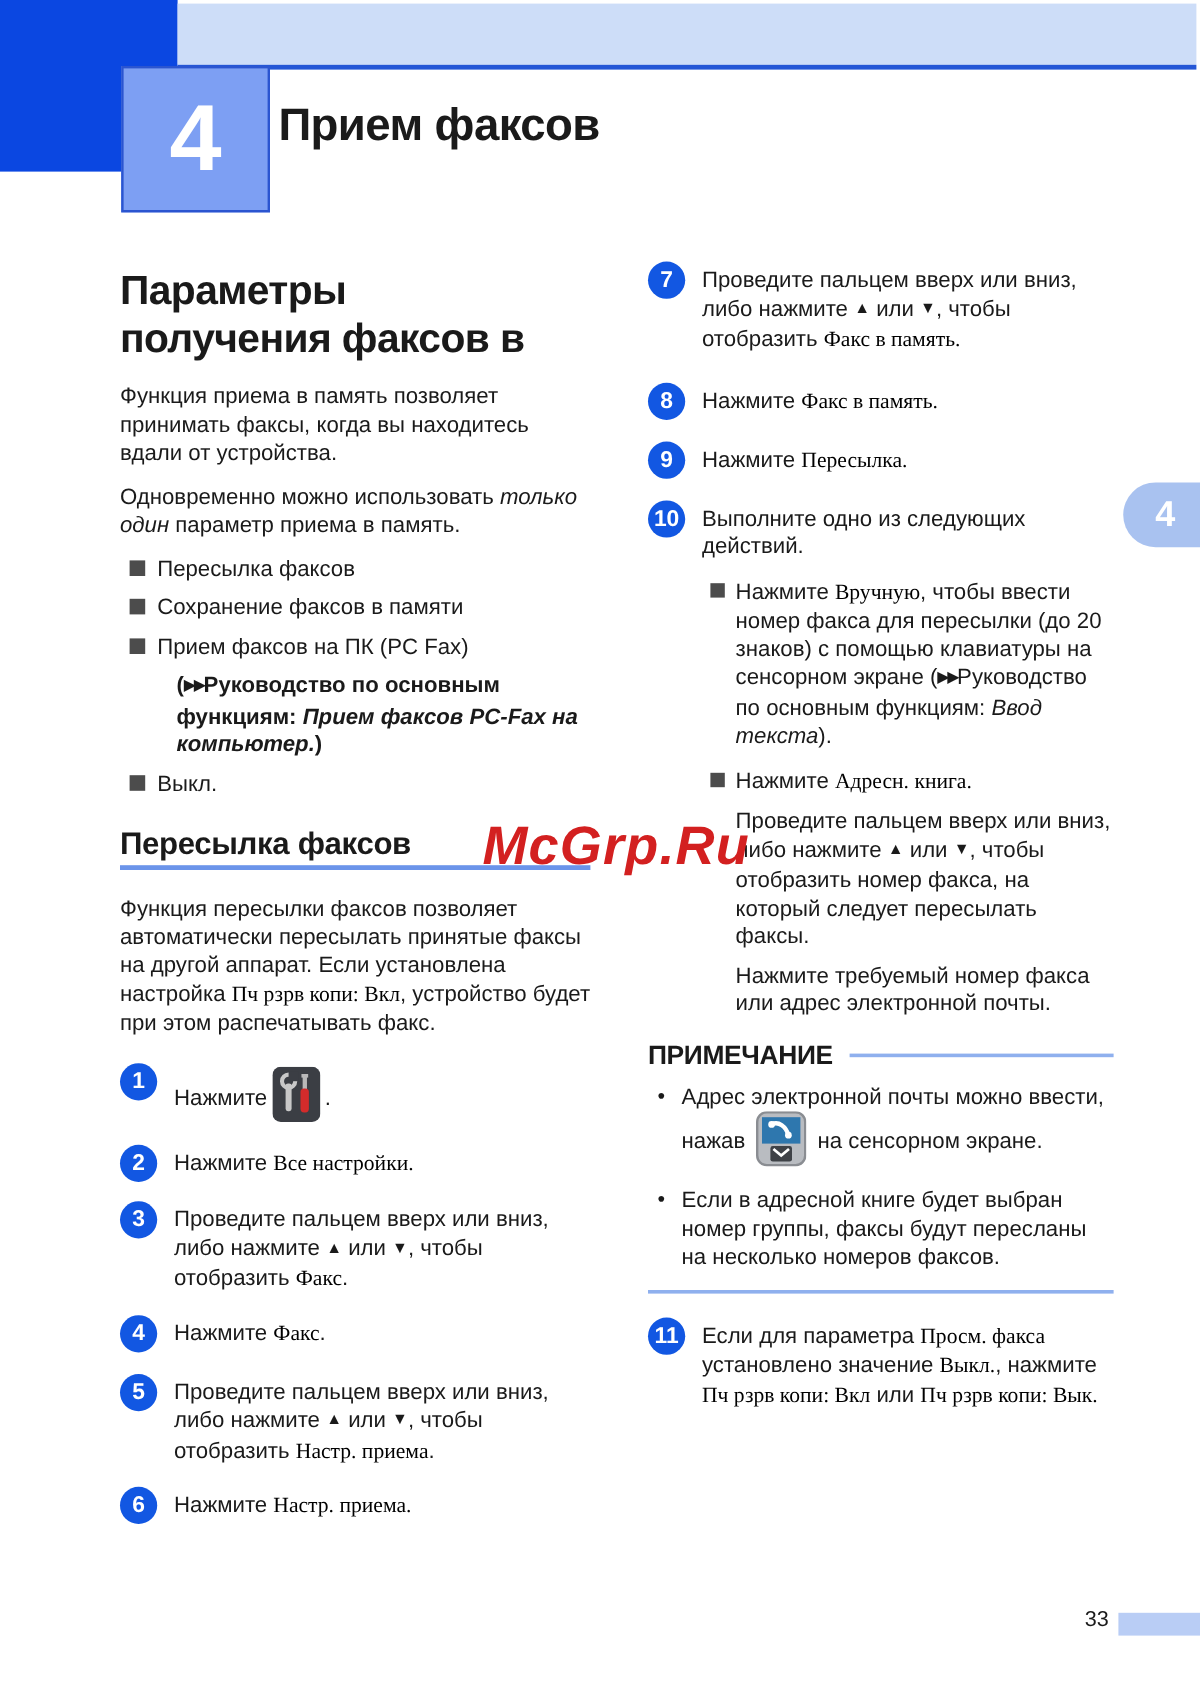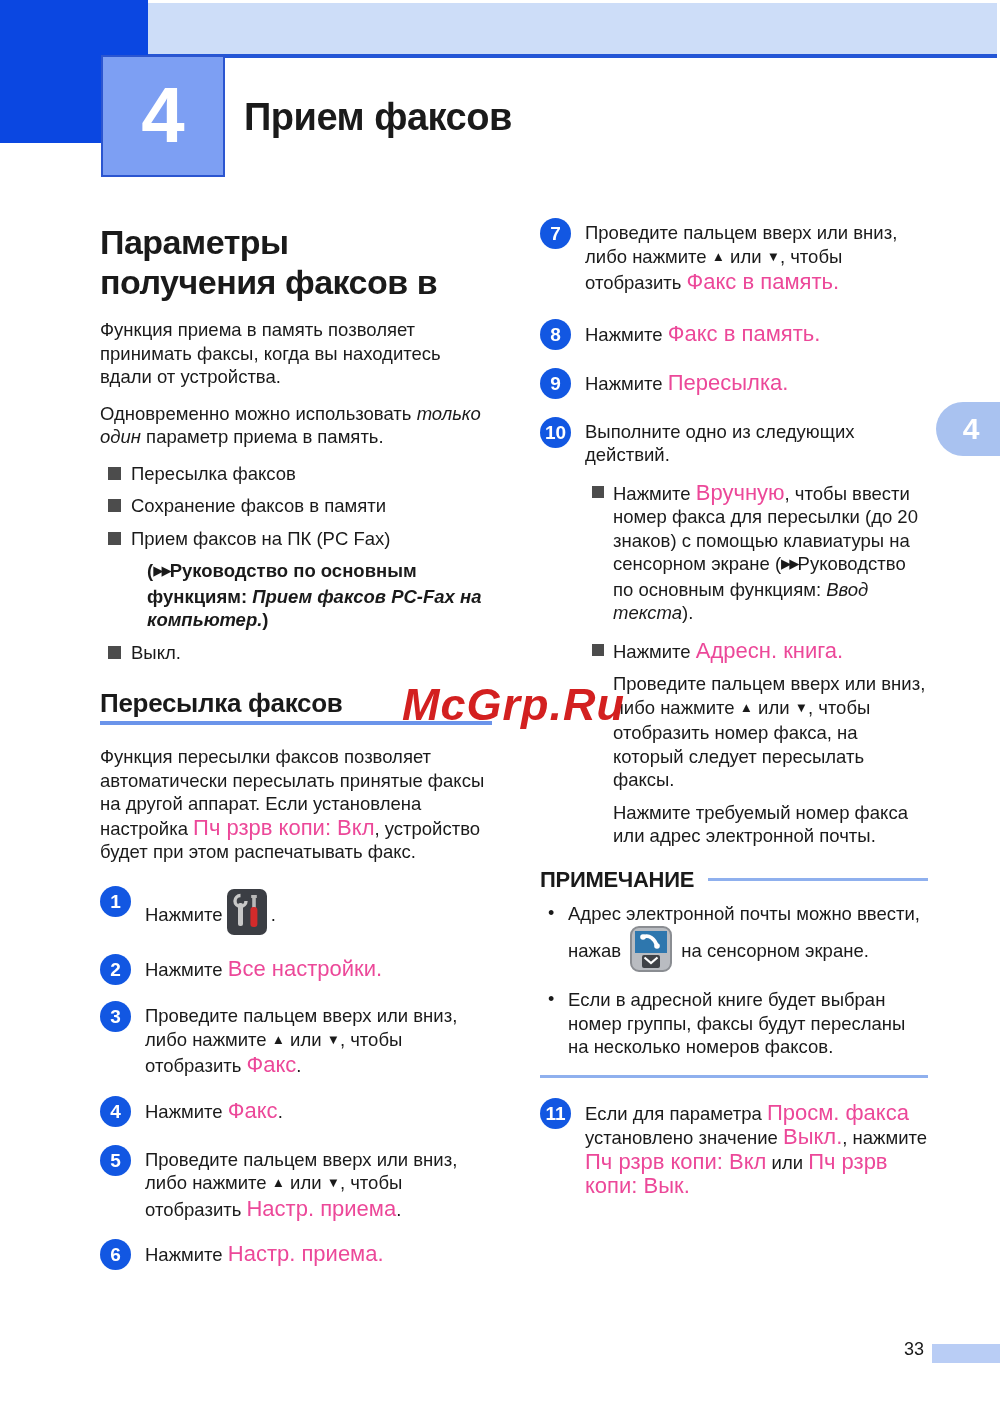--- a/index.html
+++ b/index.html
@@ -14,21 +14,21 @@
   .band-line{position:absolute;left:148px;top:54px;width:849px;height:4px;background:#2456d6;}
   .chapter-box{
     position:absolute;left:101px;top:55px;width:124px;height:122px;
     background:#7d9ff3;border:2px solid #2b55d0;box-sizing:border-box;
     text-align:center;
   }
   .chapter-box span{
     display:block;color:#ffffff;font-weight:bold;font-size:78px;line-height:116px;
   }
   .page-title{
-    position:absolute;left:232px;top:84px;margin:12px;
+    position:absolute;left:232px;top:84px;margin:0;
     font-size:38px;font-weight:bold;letter-spacing:-0.5px;
   }
   
   .col{position:absolute;font-size:18.5px;line-height:23.5px;}
   .col-left{left:100px;top:222px;width:392px;}
   .col-right{left:540px;top:218px;width:388px;}
   .h-big{margin:0;font-size:34px;line-height:40px;font-weight:bold;letter-spacing:-0.5px;}
   .h-big span{display:block;}
   p{margin:0;}
   .p1{margin-top:16px;}
@@ -61,21 +61,21 @@
   .note-head{display:flex;align-items:center;}
   .note-label{font-size:22px;font-weight:bold;letter-spacing:-0.3px;margin-right:14px;}
   .note-rule{flex:1;height:3px;background:#8fb0ee;}
   .note-endrule{margin-top:16px;height:3px;background:#8fb0ee;}
   .note-bullet{display:flex;margin:11px 0 0 8px;}
   .dot{flex:none;width:10px;margin:0 10px 0 0;font-size:18px;}
   .note-body{flex:1;}
   
   .seg-n{}
   .seg-i{font-style:italic;}
-  .seg-m{font-family:Liberation Sans, sans-serif;color:#ec4899;font-size:22px;}
+  .seg-m{font-family:Liberation Serif, serif;color:#000000;font-size:18px;}
   .seg-ar{font-size:0.72em;letter-spacing:-2px;position:relative;top:-2px;}
   .seg-tr{font-size:0.72em;position:relative;top:-2px;}
   
   .watermark{
     position:absolute;left:402px;top:679px;margin:0;
     font-size:45px;font-weight:bold;font-style:italic;color:#d32020;letter-spacing:1px;
   }
   
   .side-tab{
     position:absolute;left:936px;top:402px;width:64px;height:54px;

